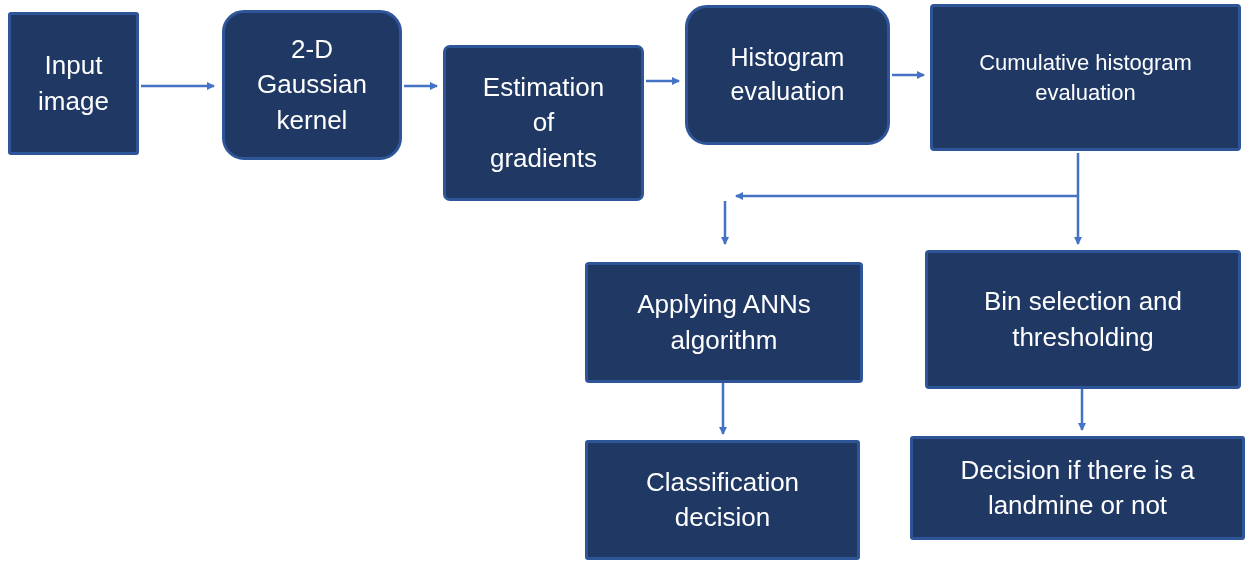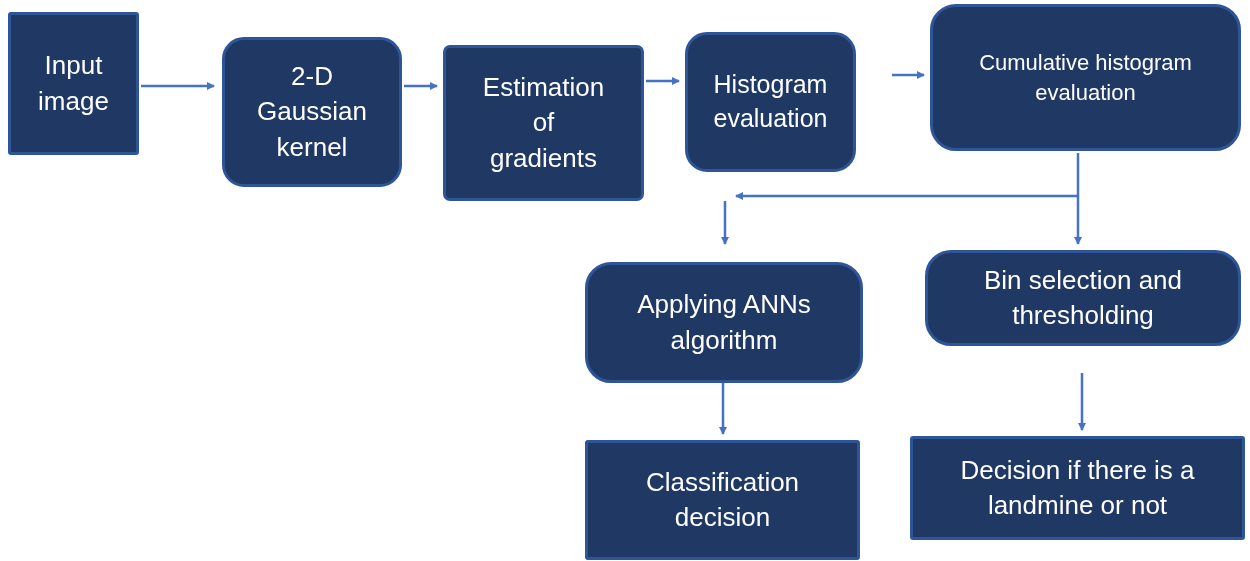--- a/index.html
+++ b/index.html
@@ -25,32 +25,32 @@
     display: flex;
     align-items: center;
     justify-content: center;
     text-align: center;
     box-sizing: border-box;
   }
   .node .label {
     white-space: pre-line;
     line-height: 1.35;
   }
-  .rounded  { border-radius: 22px; margin-top: 27px; }
-  .rounded2 { border-radius: 26px; align-items: center; }
+  .rounded  { border-radius: 22px; }
+  .rounded2 { border-radius: 4px; align-items: center; }
   .sharp    { border-radius: 3px; }
   .soft     { border-radius: 7px; }
 
   .n-input      { left: 8px;   top: 12px;  width: 131px; height: 143px; font-size: 26px; }
   .n-kernel     { left: 222px; top: 10px;  width: 180px; height: 150px; font-size: 26px; }
   .n-gradients  { left: 443px; top: 9px;   width: 201px; height: 156px; font-size: 26px; margin-top: 36px; }
-  .n-histogram  { left: 685px; top: 5px;   width: 171px; height: 140px; font-size: 25px; }
+  .n-histogram  { left: 685px; top: 5px;   width: 205px; height: 140px; font-size: 25px; }
   .n-cumulative { left: 930px; top: 4px;   width: 311px; height: 147px; font-size: 22px; }
   .n-anns       { left: 585px; top: 250px; width: 278px; height: 121px; font-size: 26px; margin-top: 12px; }
-  .n-bin        { left: 925px; top: 250px; width: 316px; height: 96px; font-size: 26px; }
+  .n-bin        { left: 925px; top: 250px; width: 316px; height: 139px; font-size: 26px; }
   .n-class      { left: 585px; top: 440px; width: 275px; height: 120px; font-size: 26px; }
   .n-decision   { left: 910px; top: 436px; width: 335px; height: 104px; font-size: 26px; }
 </style>
 </head>
 <body>
 
 <div class="canvas">
 
   <svg class="arrows" viewBox="0 0 1250 561" xmlns="http://www.w3.org/2000/svg">
     <defs>

